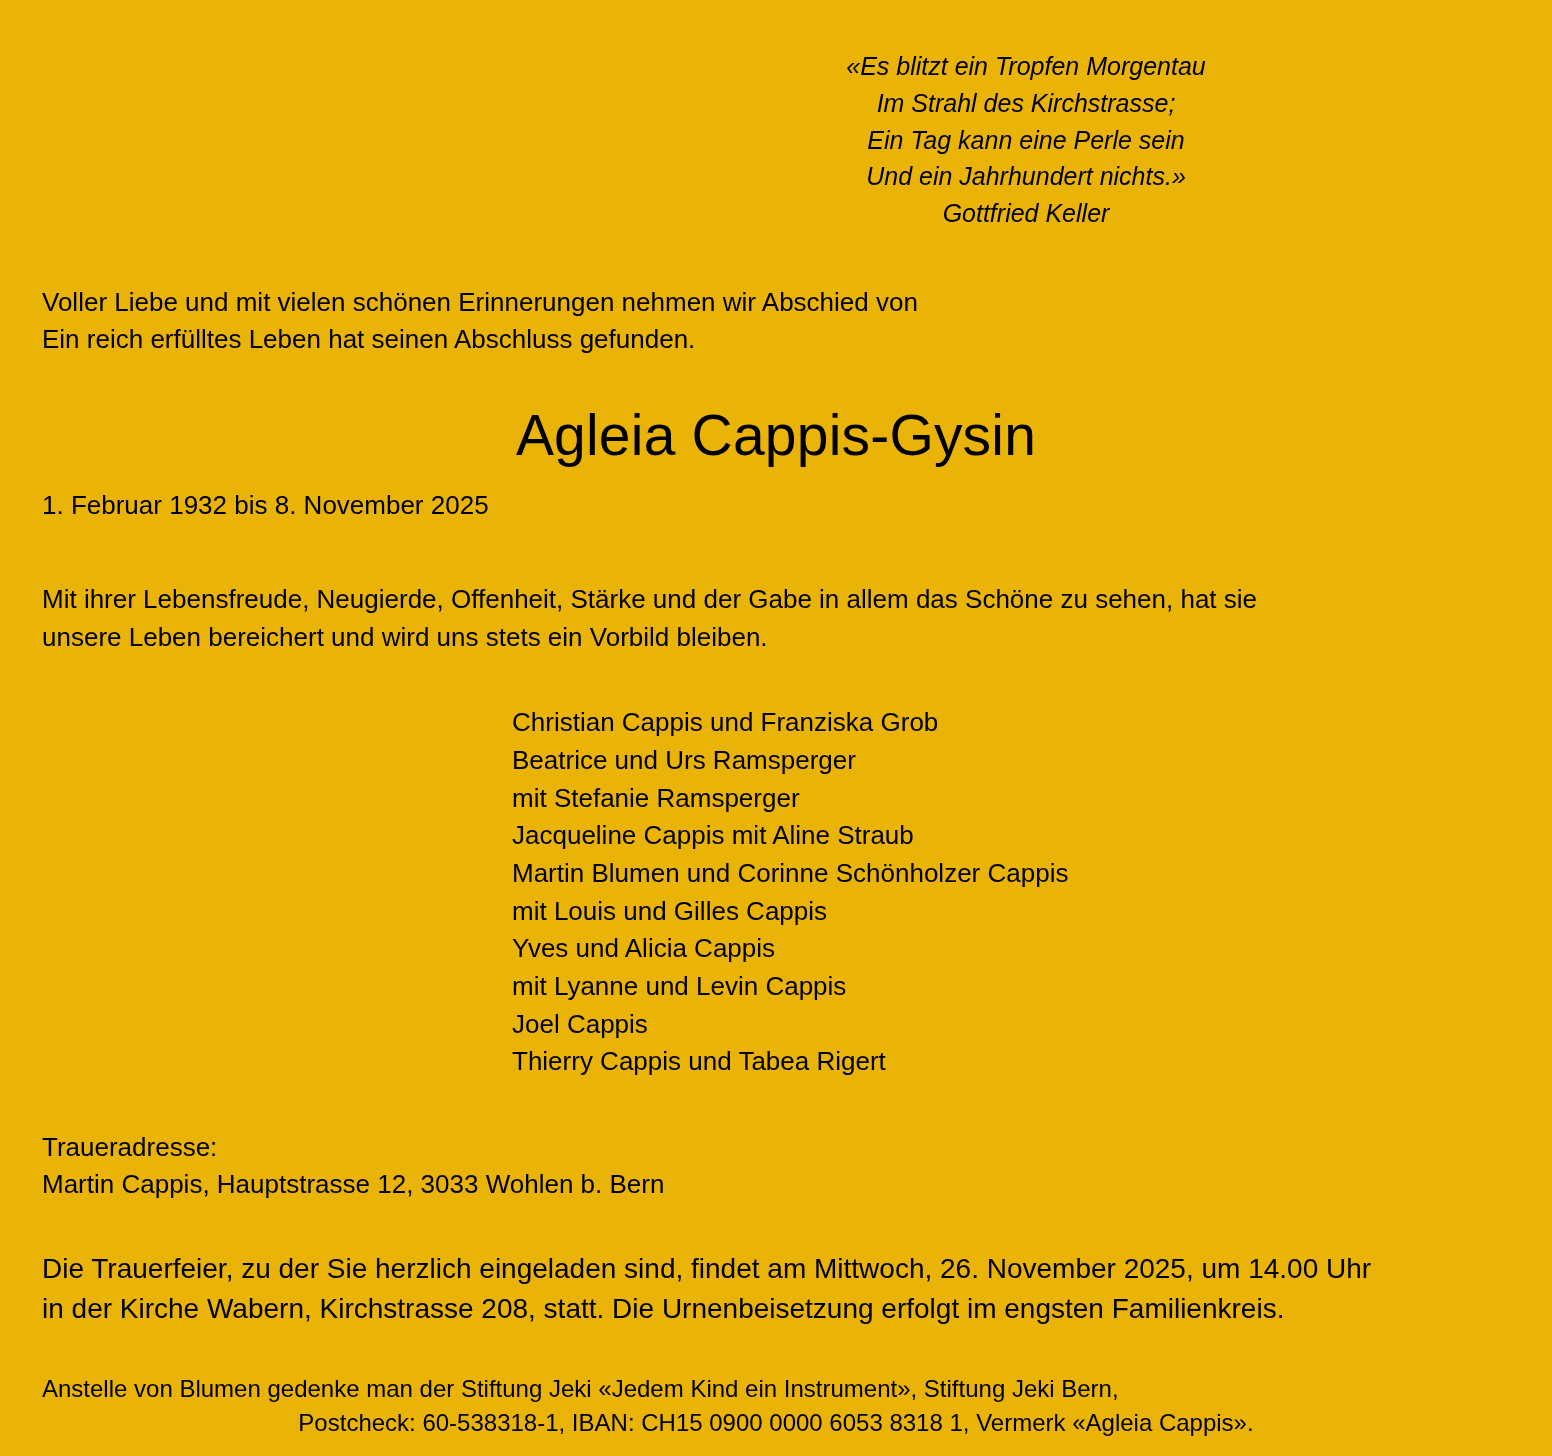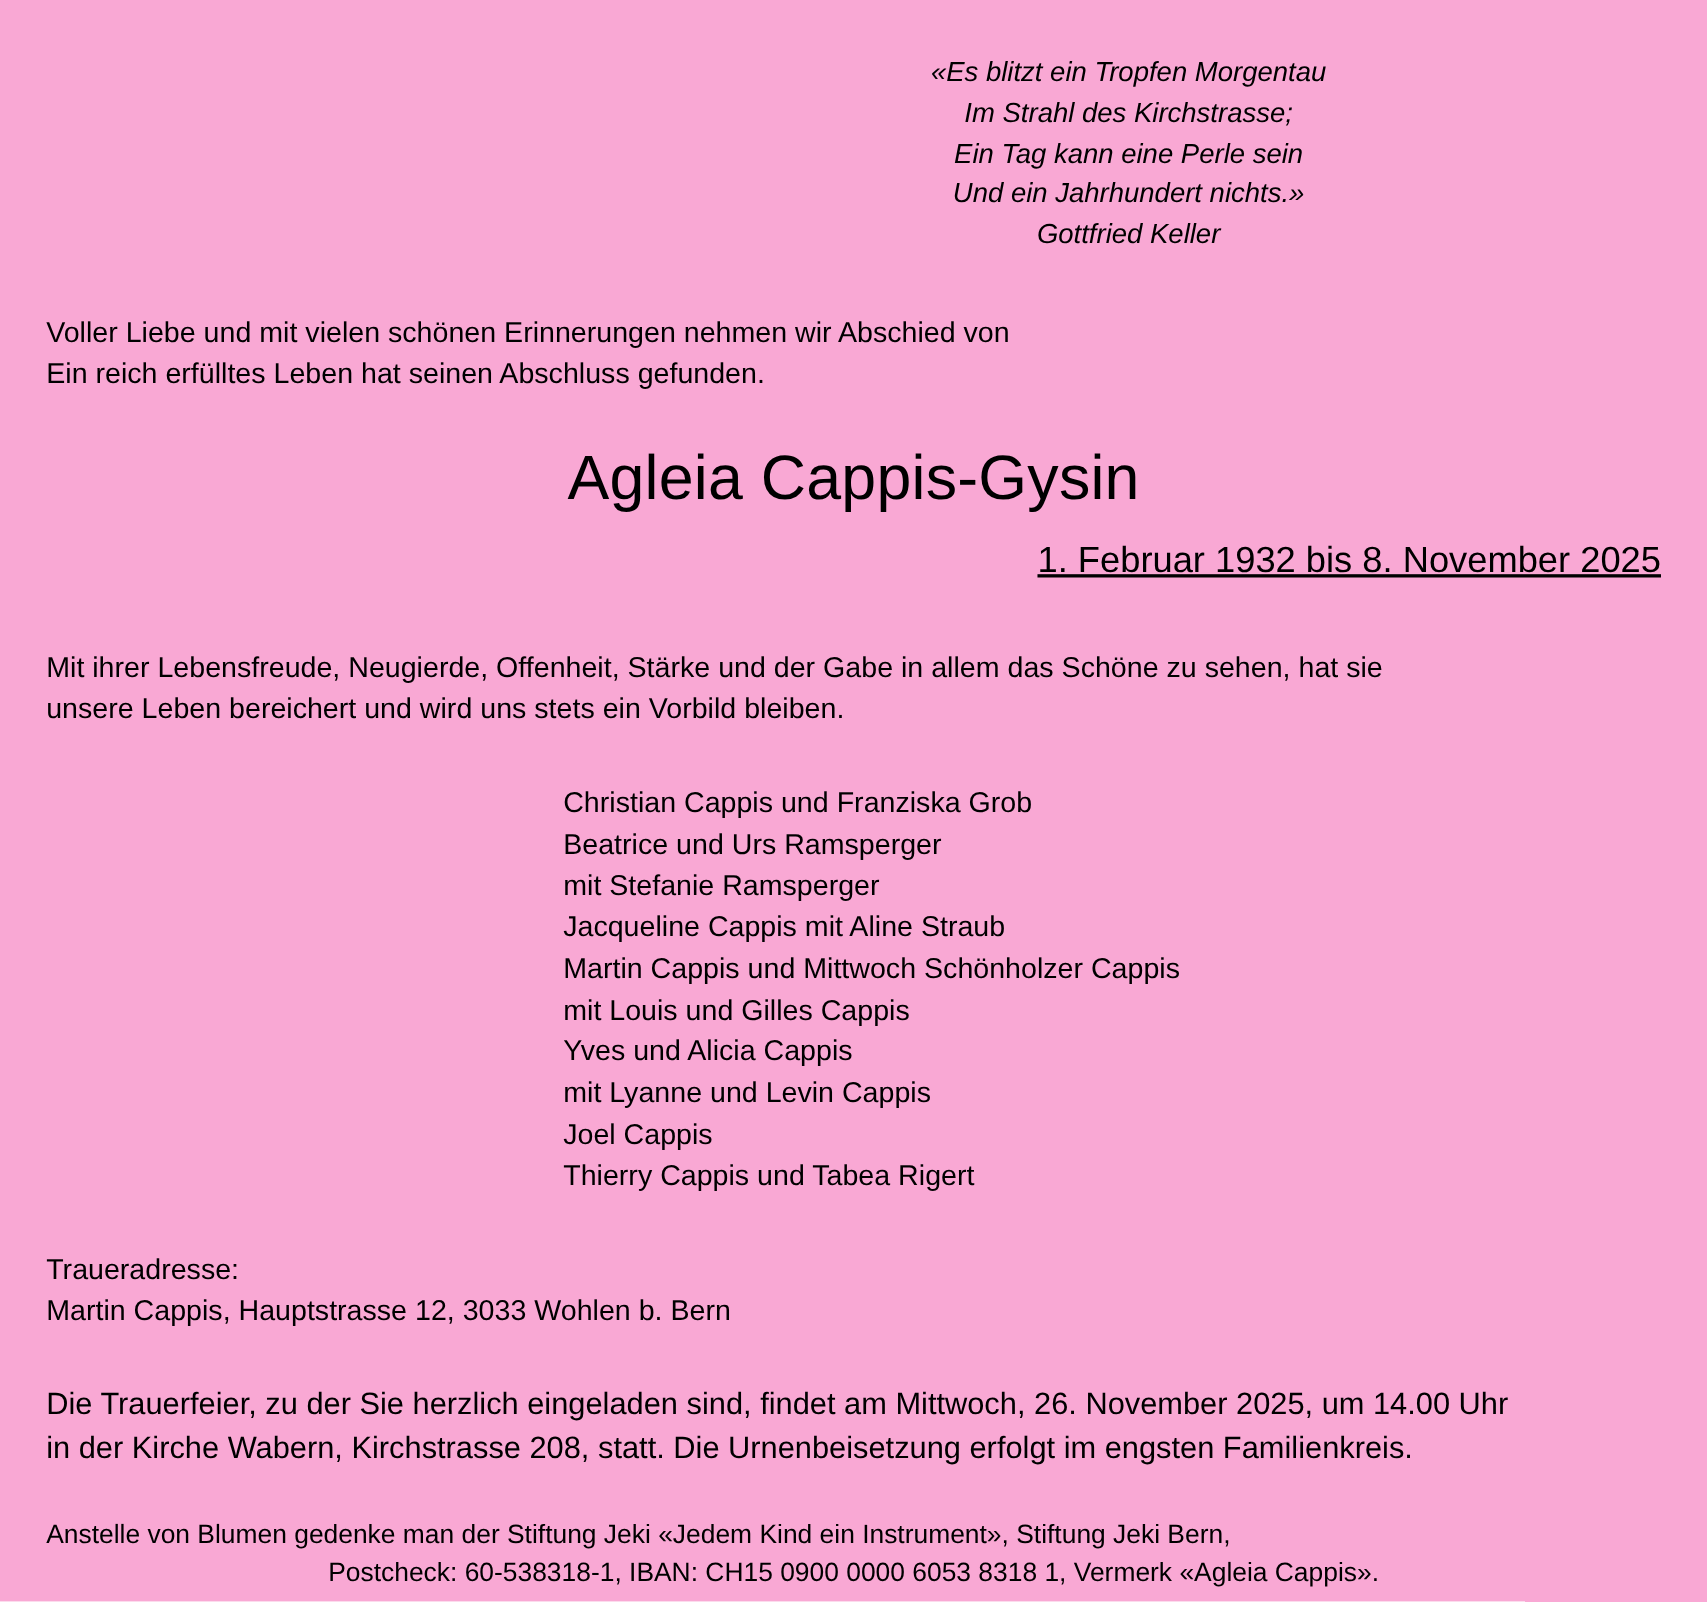--- a/index.html
+++ b/index.html
@@ -9,21 +9,21 @@
   }
   body {
     font-family: "Liberation Sans", sans-serif;
     color: #000000;
   }
   .page {
     position: relative;
     width: 1552px;
     height: 1456px;
     box-sizing: border-box;
-    background: #f9a8d4;
+    background: #eab308;
     padding: 40px 42px 0 42px;
     overflow: hidden;
   }
   .quote-block {
     text-align: center;
     font-style: italic;
     font-size: 25px;
     line-height: 1.47;
     margin: 8px 120px 0 0;
     padding-left: 620px;
@@ -45,24 +45,23 @@
     white-space: pre-wrap;
   }
   .name {
     text-align: center;
     font-size: 57px;
     margin-top: 46px;
     letter-spacing: 0.2px;
     line-height: 1.1;
   }
   .dates {
-    text-align: right;
-    font-size: 33px;
+    text-align: left;
+    font-size: 26px;
     margin-top: 24px;
-    text-decoration: underline;
   }
   .tribute {
     margin-top: 60px;
     font-size: 26px;
     line-height: 1.44;
   }
   .survivors {
     margin-top: 48px;
     font-size: 26px;
     line-height: 1.45;
@@ -118,21 +117,21 @@
   <div class="tribute">
     <div>Mit ihrer Lebensfreude, Neugierde, Offenheit, Stärke und der Gabe in allem das Schöne zu sehen, hat sie</div>
     <div>unsere Leben bereichert und wird uns stets ein Vorbild bleiben.</div>
   </div>
 
   <div class="survivors">
     <div>Christian Cappis und Franziska Grob</div>
     <div>Beatrice und Urs Ramsperger</div>
     <div>mit Stefanie Ramsperger</div>
     <div>Jacqueline Cappis mit Aline Straub</div>
-    <div>Martin Cappis und Mittwoch Schönholzer Cappis</div>
+    <div>Martin Blumen und Corinne Schönholzer Cappis</div>
     <div>mit Louis und Gilles Cappis</div>
     <div>Yves und Alicia Cappis</div>
     <div>mit Lyanne und Levin Cappis</div>
     <div>Joel Cappis</div>
     <div>Thierry Cappis und Tabea Rigert</div>
   </div>
 
   <div class="address">
     <div>Traueradresse:</div>
     <div>Martin Cappis, Hauptstrasse 12, 3033 Wohlen b. Bern</div>

